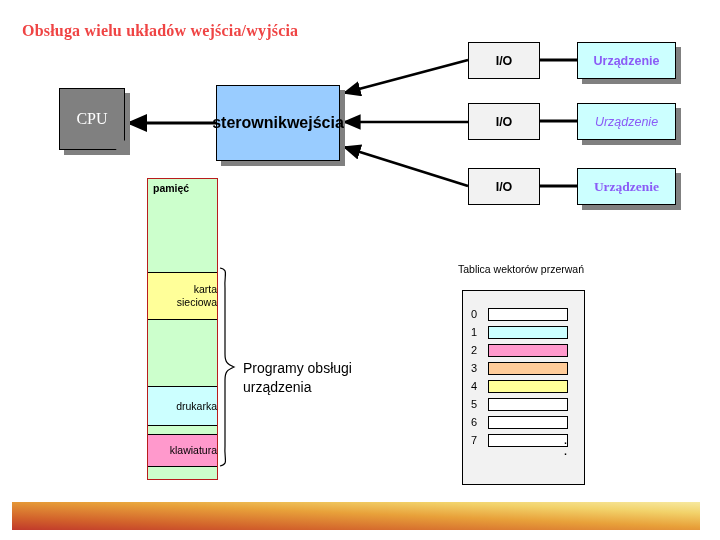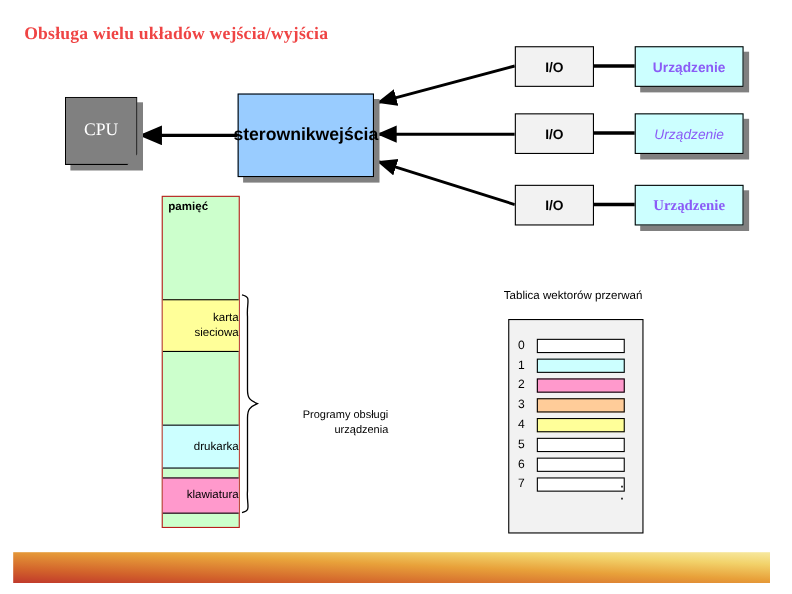--- a/index.html
+++ b/index.html
@@ -164,24 +164,24 @@
     left: 216px;
     top: 266px;
     width: 24px;
     height: 202px;
   }
 
   
   #driver-label {
     position: absolute;
     left: 243px;
-    top: 371px;
+    top: 359px;
     width: 110px;
-    text-align: right;
-    font-size: 10px;
+    text-align: left;
+    font-size: 14px;
     color: #000000;
     line-height: 1.35;
   }
 
   
   #vt-title {
     position: absolute;
     left: 458px;
     top: 263px;
     font-size: 10.5px;

